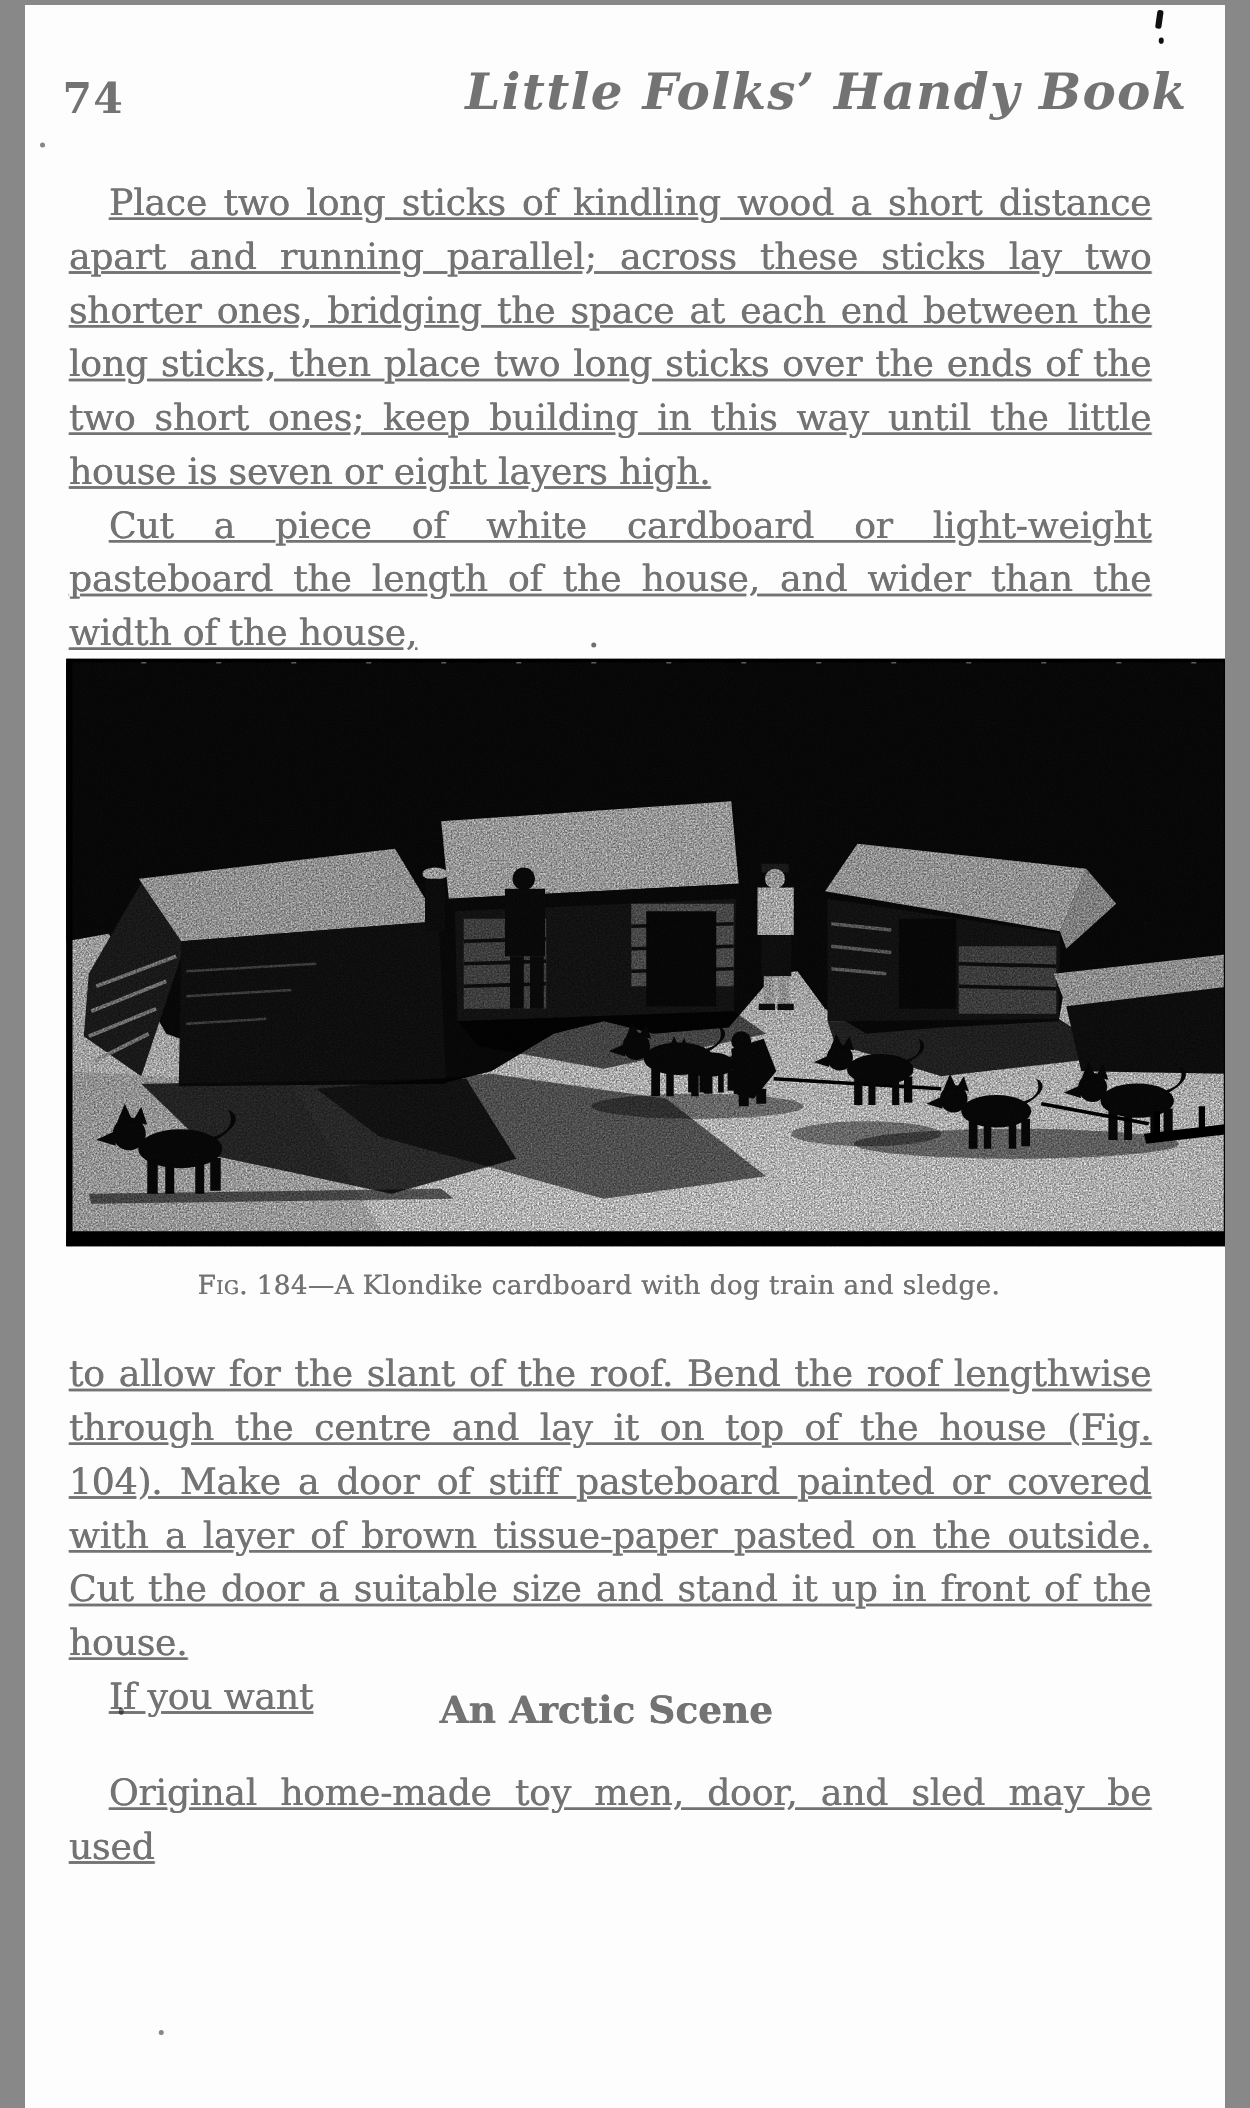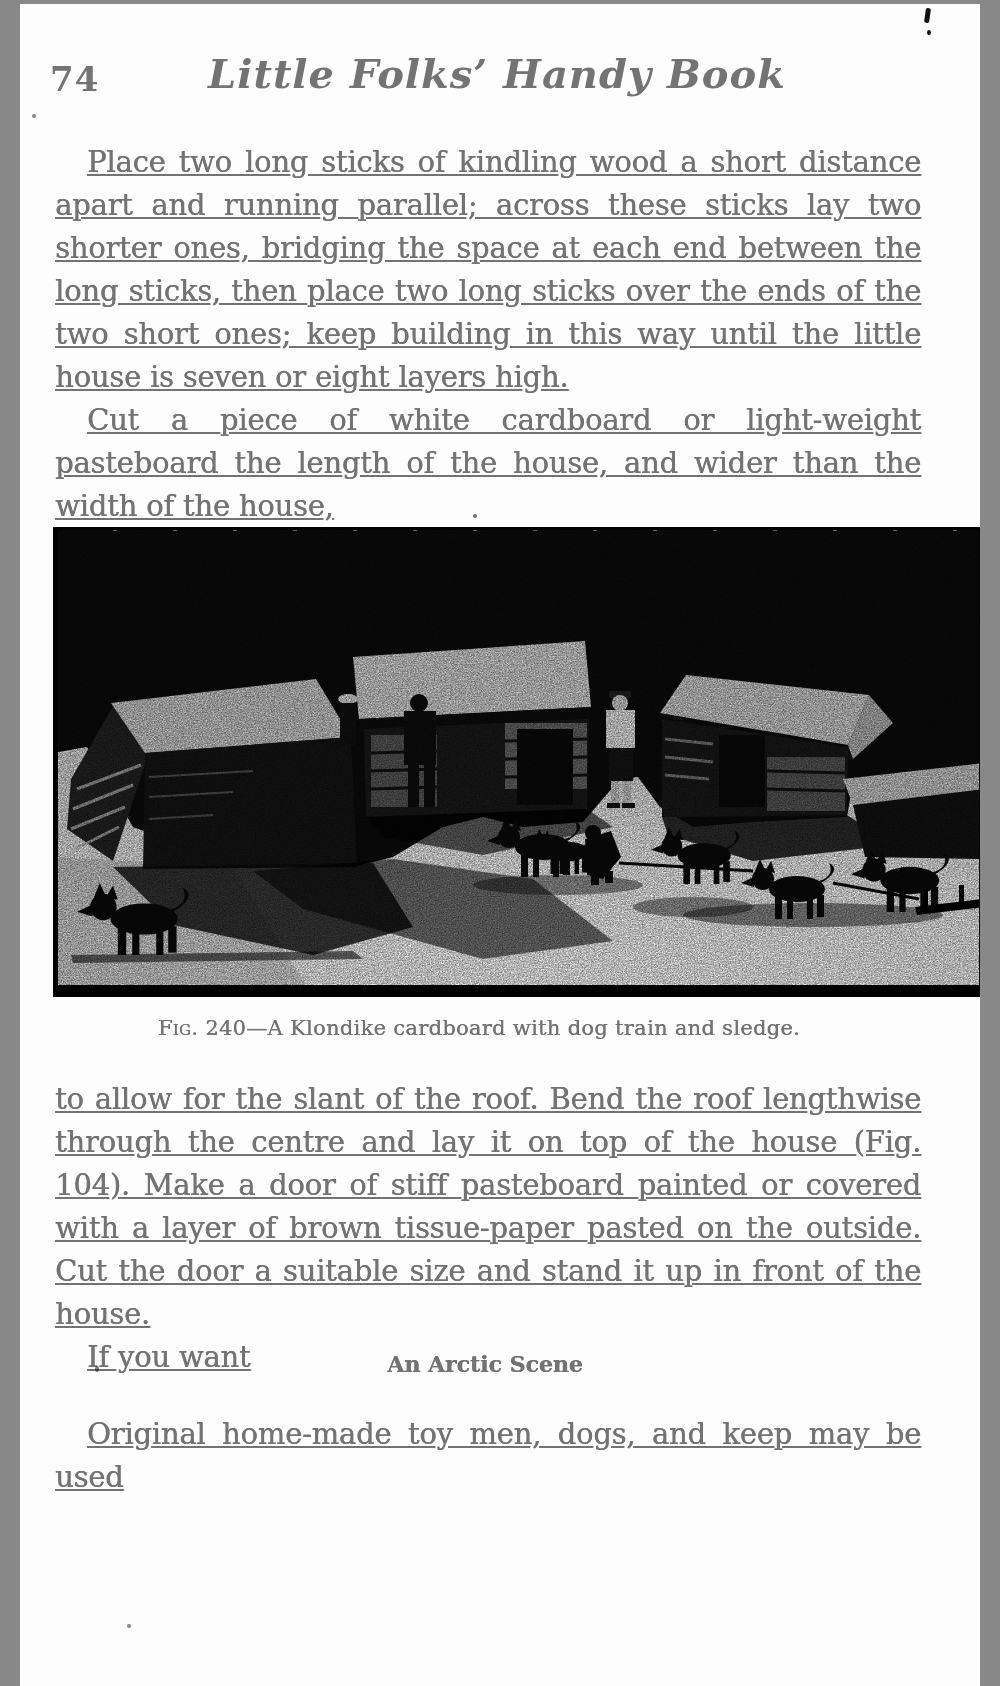--- a/index.html
+++ b/index.html
@@ -3,32 +3,32 @@
 <meta charset="utf-8">
 <style>
   html,body{margin:0;padding:0;background:#888;}
   .page{
     position:relative;width:960px;height:1686px;background:#fdfdfd;
     font-family:"DejaVu Serif","Liberation Serif",serif;color:#737373;
     overflow:hidden;margin:4px auto;
   }
   
   .pagenum{position:absolute;left:30px;top:55px;font-size:34px;font-weight:700;letter-spacing:1px;}
-  .booktitle{position:absolute;left:0;top:46px;width:930px;margin:0;text-align:center;
-    font-size:40px;font-style:italic;font-weight:700;letter-spacing:1px;padding-left:12px;}
+  .booktitle{position:absolute;left:0;top:46px;width:930px;margin:0;text-align:right;
+    font-size:40px;font-style:italic;font-weight:700;letter-spacing:1px;}
   
   .textblock{position:absolute;left:35px;width:866px;}
   .tb1{top:137px;}
   .tb2{top:1074px;}
   .tb3{top:1409px;}
   .para{margin:0;font-size:29px;line-height:43px;text-align:justify;letter-spacing:-0.2px;
     text-shadow:0.4px 0 0 currentColor;text-decoration:underline;}
   .indent{text-indent:32px;}
   .subhead{position:absolute;left:0;top:1347px;width:930px;margin:0;text-align:center;
-    font-size:22px;font-weight:700;text-shadow:0.4px 0 0 currentColor;}
+    font-size:30px;font-weight:700;text-shadow:0.4px 0 0 currentColor;}
   
   .photo-figure{position:absolute;left:33px;top:523px;width:932px;margin:0;}
   .photo{width:932px;height:470px;background:#0b0b0b;}
   .photo svg{display:block;}
   .caption{position:absolute;left:-40px;top:489px;width:932px;text-align:center;
     font-size:21px;letter-spacing:0.3px;text-shadow:0.3px 0 0 currentColor;}
   .figlabel{font-variant:small-caps;}
   
   .speck{position:absolute;background:#101010;border-radius:50%;}
   .speck-bar{position:absolute;background:#101010;border-radius:2px;}
@@ -197,33 +197,33 @@
         <rect x="0" y="0" width="932" height="470" filter="url(#grain)" opacity="0.5"></rect>
 
         <line x1="0" y1="2" x2="932" y2="2" stroke="#fff" stroke-width="3" stroke-dasharray="4 56" opacity="0.7"></line>
         <rect x="0" y="458" width="932" height="12" fill="#000"></rect>
         <rect x="0" y="0" width="5" height="470" fill="#000"></rect>
         <rect x="926" y="0" width="6" height="470" fill="#000"></rect>
         <rect x="1.5" y="1.5" width="929" height="467" fill="none" stroke="#000" stroke-width="3"></rect>
       </svg>
     </div>
     <figcaption class="caption">
-      <span class="figlabel">Fig. 240</span><span>—A Klondike cardboard with dog train and sledge.</span>
+      <span class="figlabel">Fig. 184</span><span>—A Klondike cardboard with dog train and sledge.</span>
     </figcaption>
   </figure>
 
   <section class="textblock tb2">
     <p class="para">to allow for the slant of the roof.  Bend the roof lengthwise through the centre and lay it on top of the house (Fig. 104).  Make a door of stiff pasteboard painted or covered with a layer of brown tissue-paper pasted on the outside.  Cut the door a suitable size and stand it up in front of the house.</p>
     <p class="para indent">If you want</p>
   </section>
 
   <h2 class="subhead">An Arctic Scene</h2>
 
   <section class="textblock tb3">
-    <p class="para indent">Original home-made toy men, dogs, and keep may be used</p>
+    <p class="para indent">Original home-made toy men, door, and sled may be used</p>
   </section>
 
   <span class="speck-bar" style="left:905px;top:4px;width:5px;height:15px;transform:rotate(8deg);"></span>
   <span class="speck" style="left:907px;top:26px;width:4px;height:5px;"></span>
   <span class="speck" style="left:12px;top:110px;width:4px;height:4px;opacity:.5;"></span>
   <span class="speck" style="left:453px;top:510px;width:4px;height:4px;opacity:.6;"></span>
   <span class="speck" style="left:75px;top:1362px;width:4px;height:6px;opacity:.55;"></span>
   <span class="speck" style="left:107px;top:1620px;width:4px;height:4px;opacity:.5;"></span>
 
 </div>

